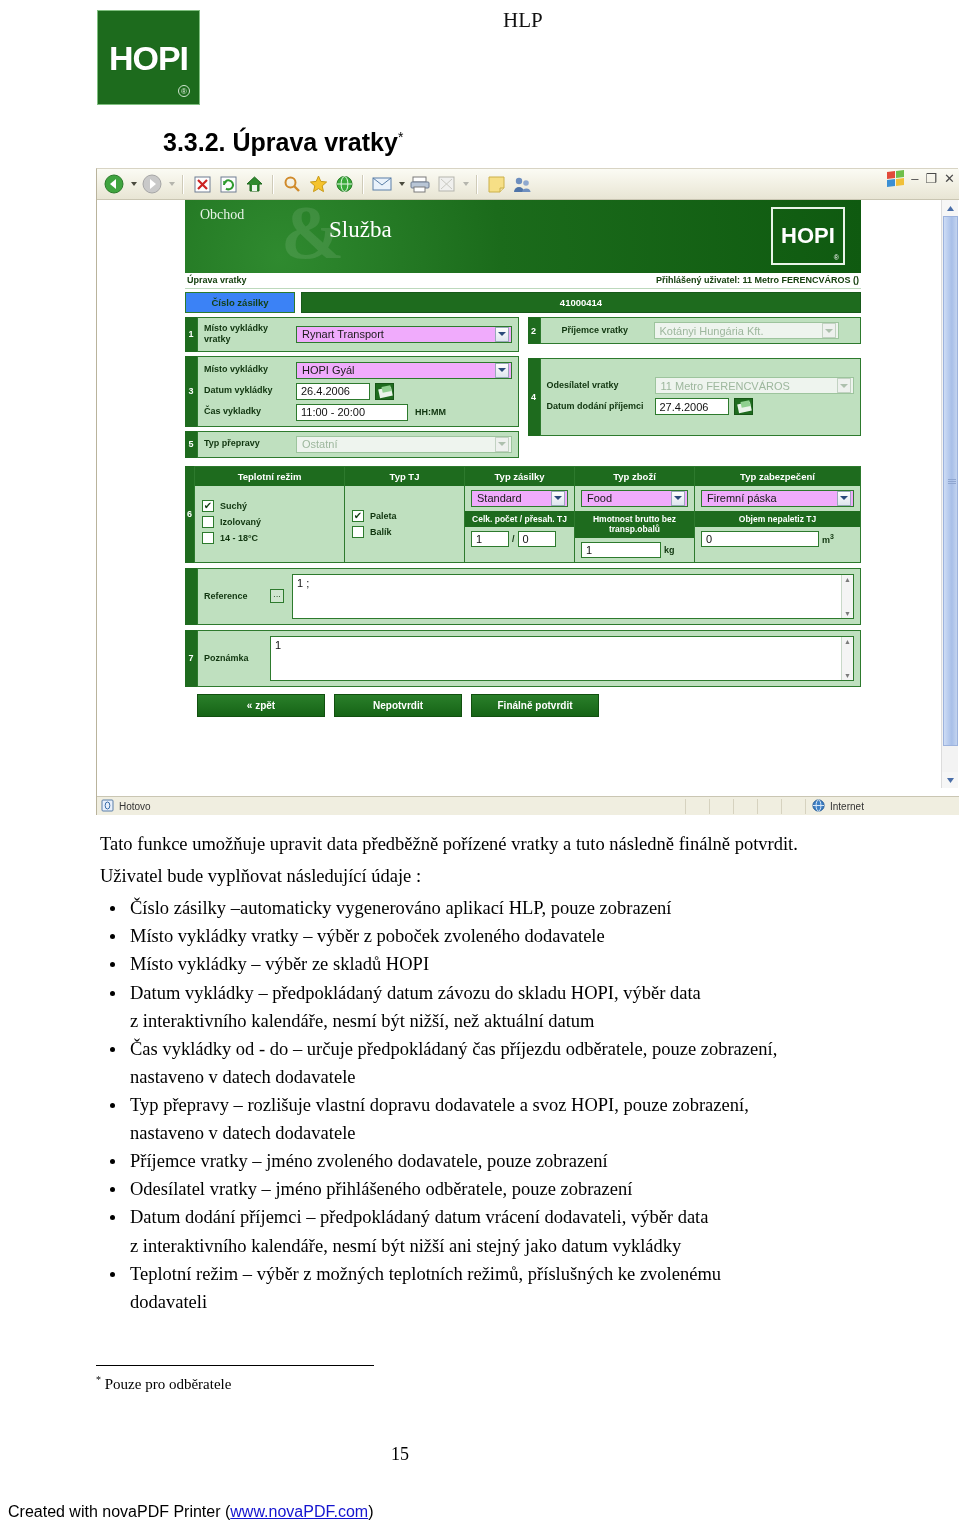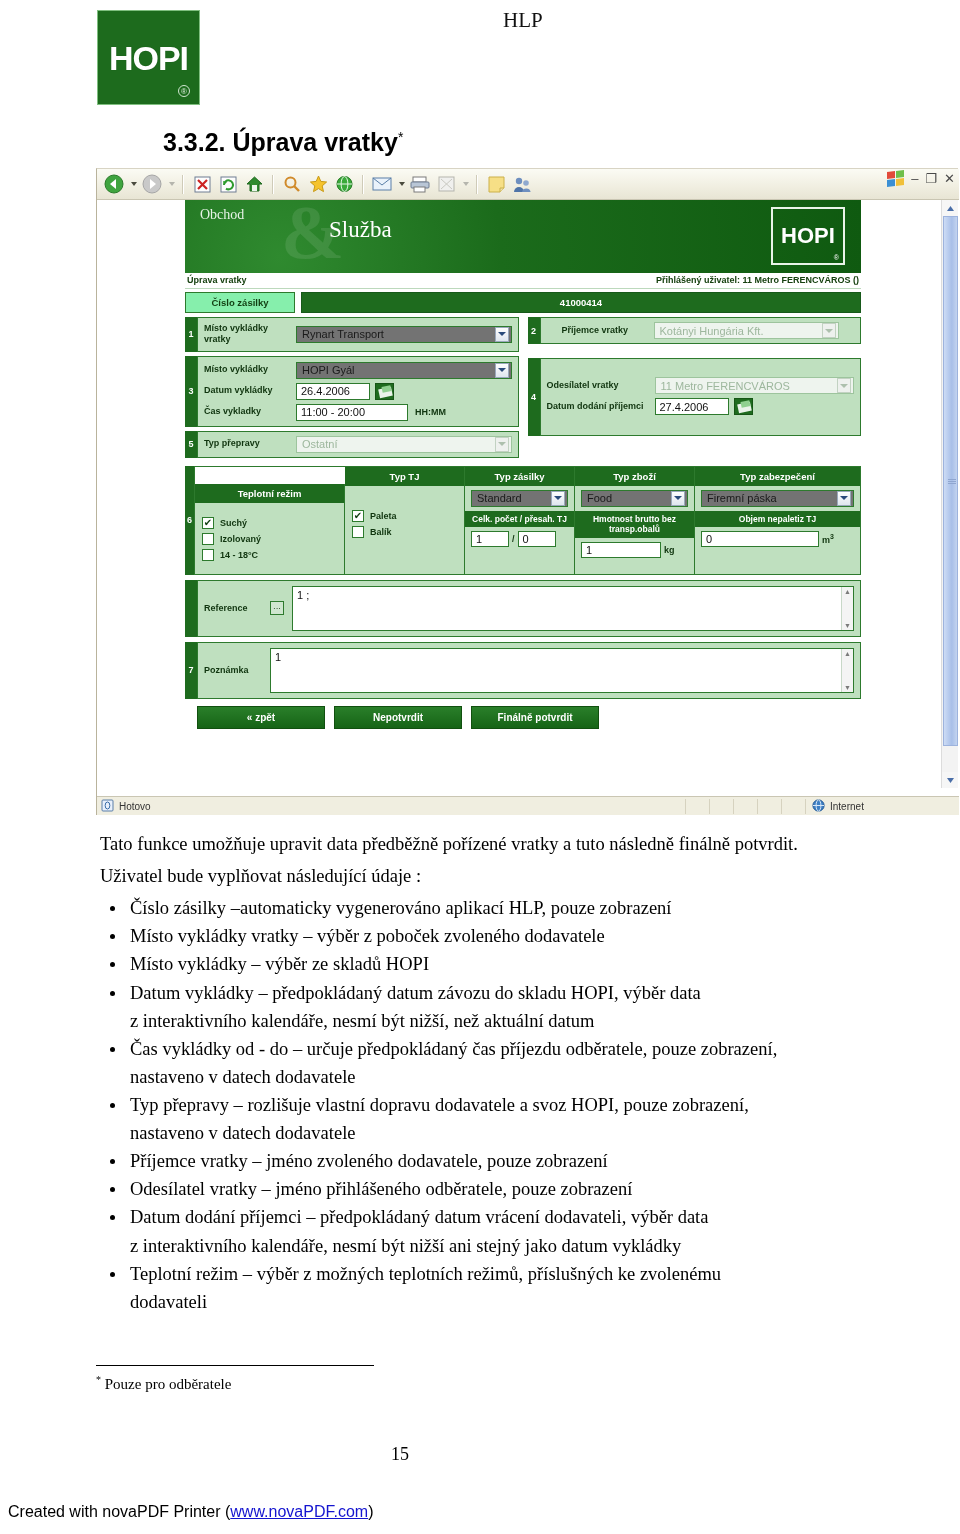--- a/index.html
+++ b/index.html
@@ -134,39 +134,39 @@
   .titlerow {
     display: flex; justify-content: space-between; align-items: center;
     font-size: 9px; font-weight: bold; color: #16400f; padding: 2px 2px 3px 2px;
     border-bottom: 1px solid #bcd9bc;
   }
   .bar { width: 12px; background: #1e6b1e; color: #fff; font-size: 9px; font-weight: bold;
          display: flex; align-items: center; justify-content: center; }
 
   .row-zasilka { display: flex; gap: 6px; margin-top: 3px; }
   .lbl-box {
-    background: #86efac; border: 1px solid #2d7a2d; color: #123f12;
+    background: #3b82f6; border: 1px solid #2d7a2d; color: #123f12;
     font-size: 9.5px; font-weight: bold; padding: 4px 8px; width: 110px; text-align: center;
   }
   .val-box {
     flex: 1; background: #1e6b1e; border: 1px solid #17591a; color: #ffffff;
     font-size: 9.5px; font-weight: bold; text-align: center; padding: 4px 0;
   }
 
   .cols { display: flex; gap: 9px; margin-top: 4px; align-items: flex-start; }
   .col { width: 50%; }
 
   .fgroup { display: flex; margin-bottom: 4px; }
   .fgroup .bar { width: 12px; }
   .fgroup .body { flex: 1; background: #bfe0bf; border: 1px solid #2d7a2d; padding: 5px 6px; }
   .frow { display: flex; align-items: center; margin-bottom: 4px; }
   .frow:last-child { margin-bottom: 0; }
   .flabel { font-size: 9px; font-weight: bold; color: #10350f; width: 92px; line-height: 1.25; }
   .fsel {
-    flex: 1; background: #737373; border: 1px solid #2d7a2d; height: 17px;
+    flex: 1; background: #f0abfc; border: 1px solid #2d7a2d; height: 17px;
     display: flex; align-items: center; padding: 0 2px 0 5px;
     font-size: 11px; color: #1a1a1a; justify-content: space-between;
   }
   .fsel.disabled { background: #eef4ee; color: #9db79d; border-color: #9dc49d; }
   .arrow-btn {
     width: 14px; height: 15px; background: linear-gradient(to bottom,#fdfdfd,#dfe6ef);
     border: 1px solid #9aa8bb; display: flex; align-items: center; justify-content: center;
   }
   .arrow-btn.dim { background: #eef1ee; border-color: #c2d2c2; }
   .dn { width: 0; height: 0; border-left: 4px solid transparent; border-right: 4px solid transparent;
@@ -190,21 +190,21 @@
     background: #8fd08f; transform: rotate(-12deg);
   }
   .hint { font-size: 9px; font-weight: bold; color: #10350f; margin-left: 7px; }
 
   
   .t6 { display: flex; margin-top: 4px; }
   .t6 .bar { width: 12px; }
   .t6 .tbl { flex: 1; display: flex; border: 1px solid #2d7a2d; }
   .tcol { border-right: 1px solid #2d7a2d; background: #bfe0bf; }
   .tcol:last-child { border-right: none; }
-  .c1 { width: 150px; margin-top: 17px; } .c2 { width: 120px; } .c3 { width: 110px; }
+  .c1 { width: 150px; } .c2 { width: 120px; } .c3 { width: 110px; }
   .c4 { width: 120px; } .c5 { width: 165px; }
   .tcol .hd { background: #1e6b1e; color: #fff; font-size: 9.5px; font-weight: bold;
               text-align: center; padding: 4px 0; }
   .tcol .bd { padding: 6px 7px; }
   .chk { display: flex; align-items: center; margin-bottom: 4px; }
   .chk .box {
     width: 12px; height: 12px; background: #ffffff; border: 1px solid #2d7a2d; margin-right: 6px;
     display: flex; align-items: center; justify-content: center;
     font-size: 10px; color: #123f12; line-height: 1;
   }

